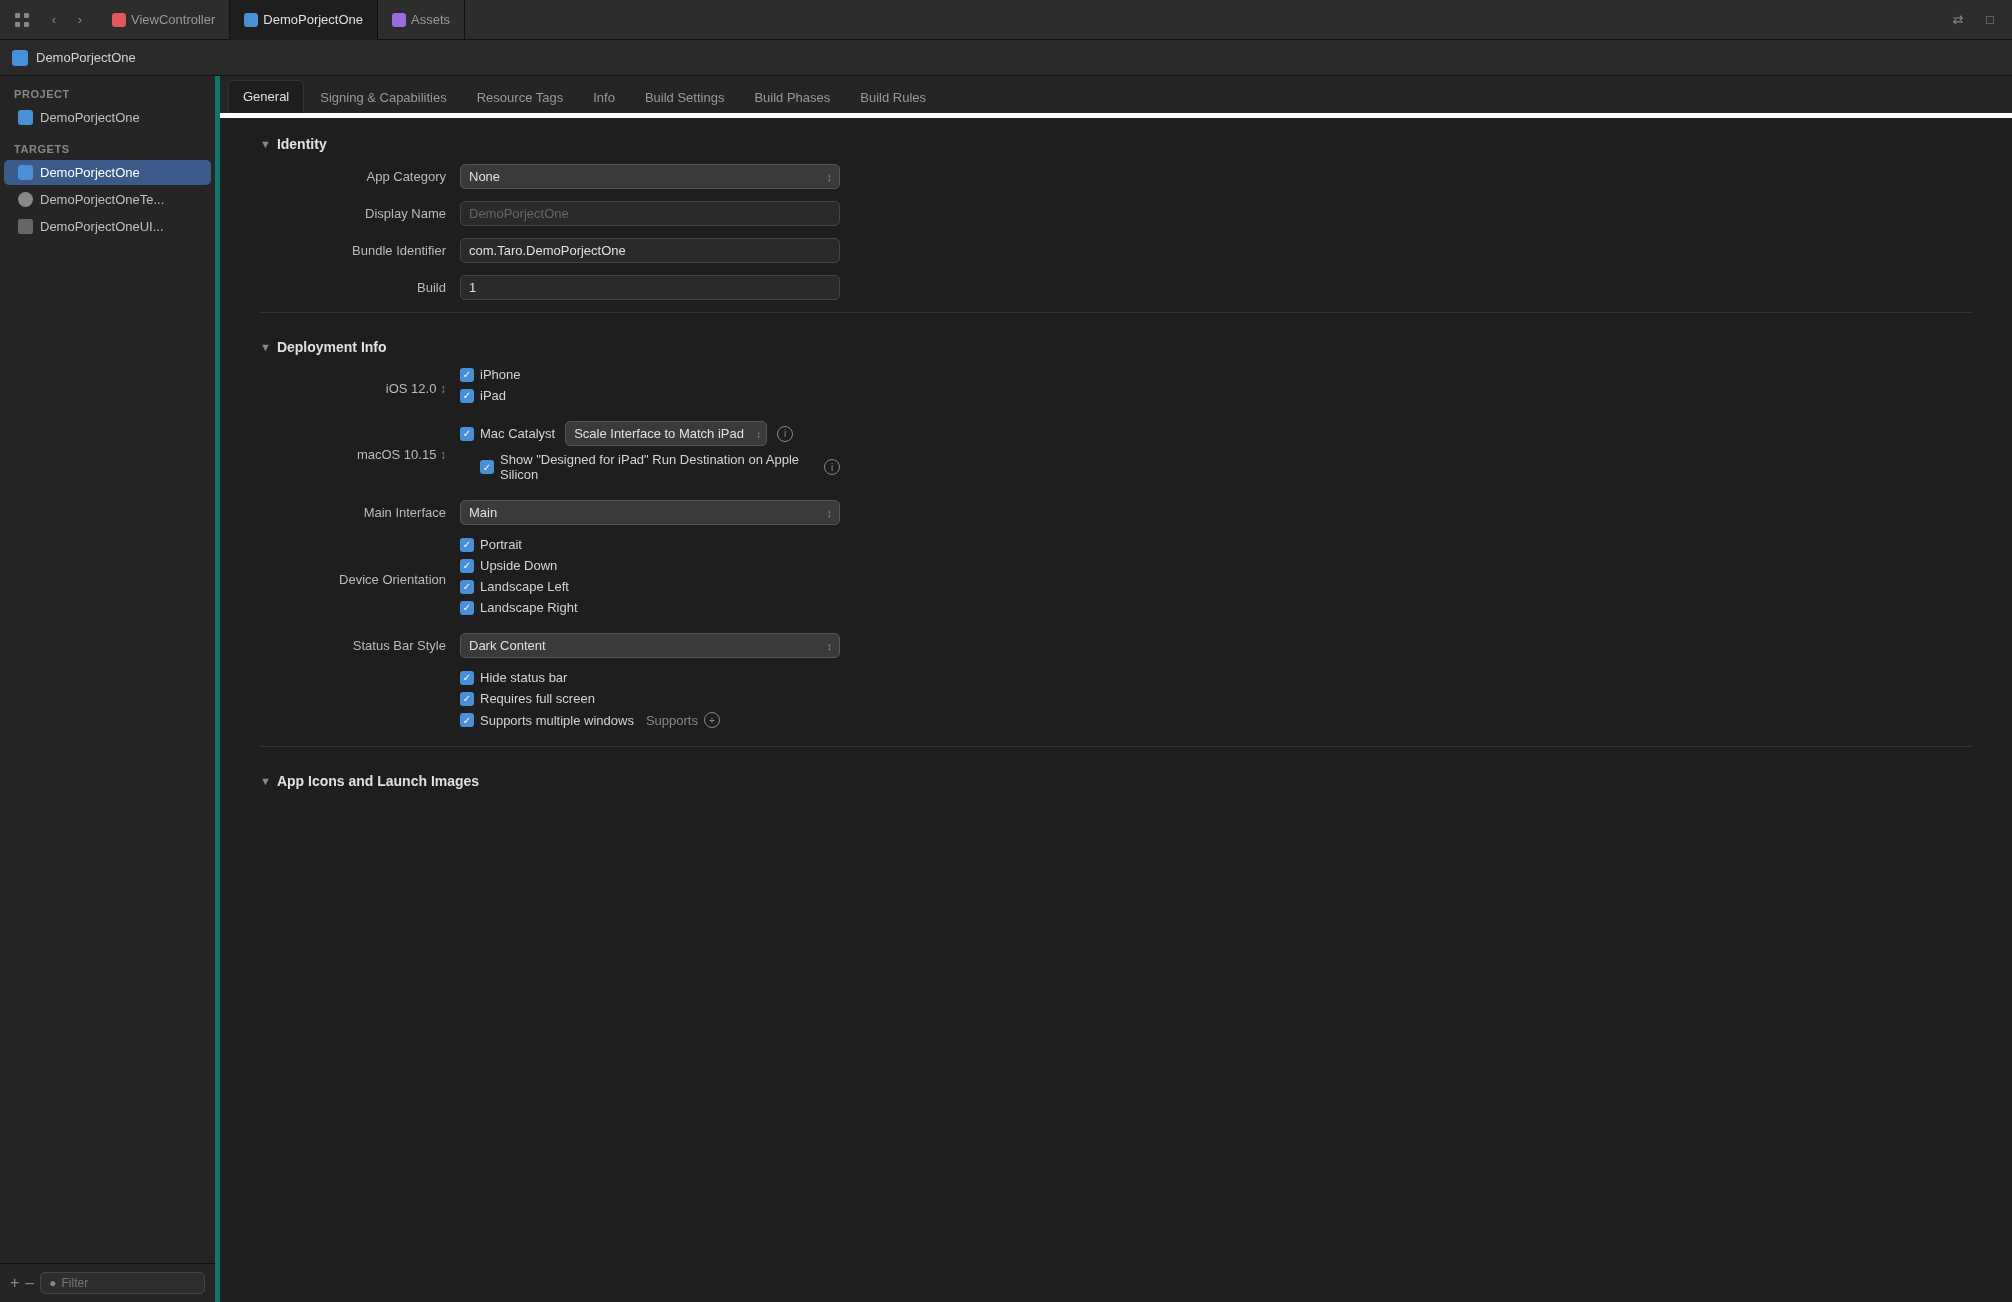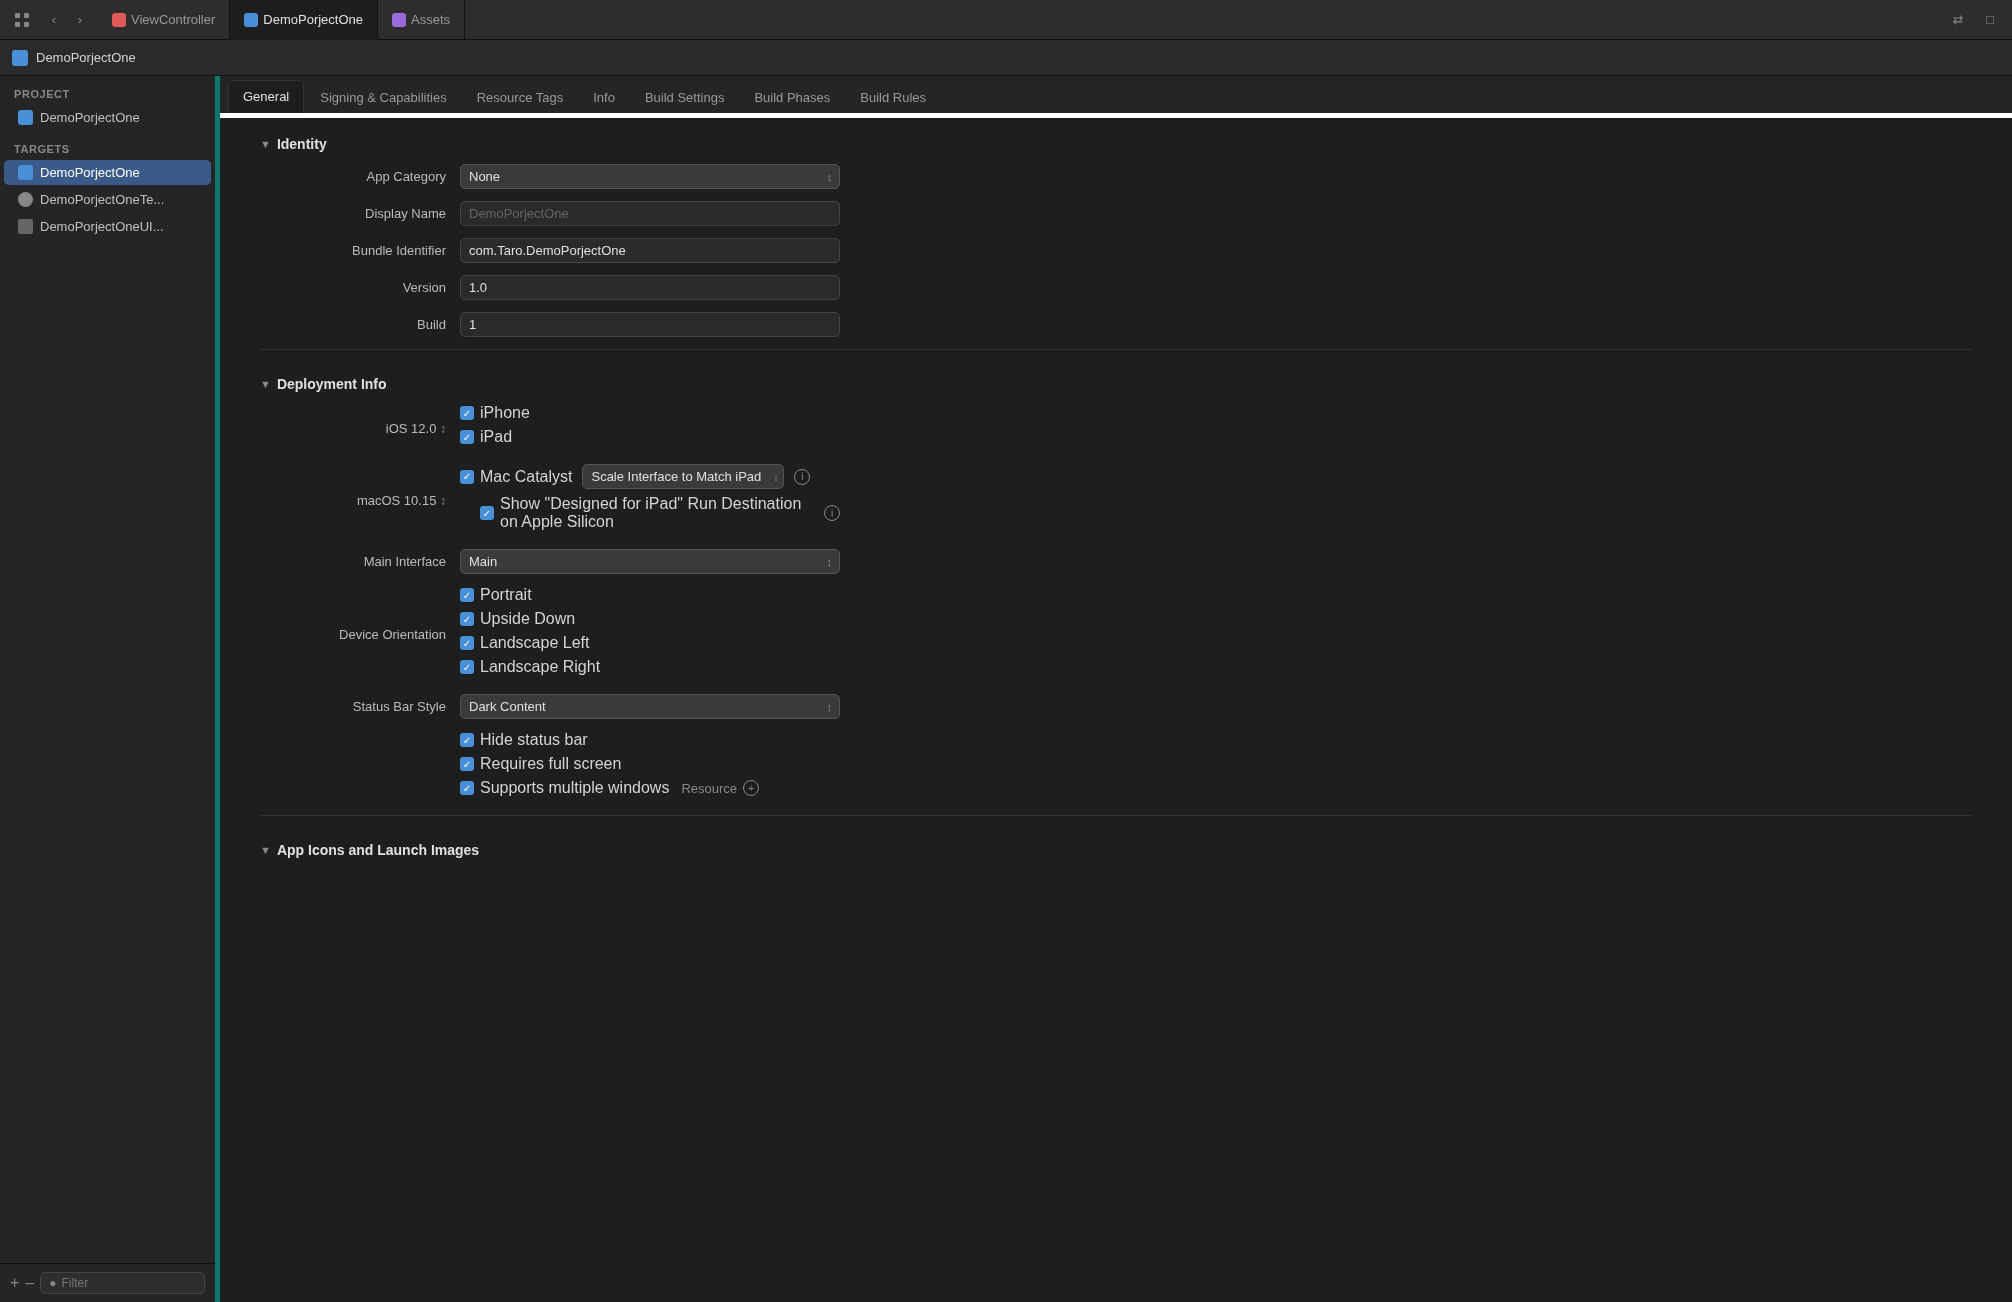--- a/index.html
+++ b/index.html
@@ -232,21 +232,21 @@
       margin-bottom: 6px;
     }
     .xcode-checkbox {
       width: 14px; height: 14px;
       background: #4a90d9;
       border-radius: 3px;
       display: flex; align-items: center; justify-content: center;
       color: white; font-size: 10px;
       flex-shrink: 0; cursor: pointer;
     }
-    .checkbox-label { color: #d4d4d4; font-size: 16px; }
+    .checkbox-label { color: #d4d4d4; font-size: 13px; }
 
     .mac-catalyst-row {
       display: flex; align-items: center; gap: 6px;
       margin-bottom: 6px;
     }
     .catalyst-scale-select {
       background: #3a3a3a; border: 1px solid #555;
       border-radius: 5px; color: #e0e0e0; font-size: 13px;
       padding: 4px 22px 4px 8px;
       appearance: none; outline: none; cursor: pointer;
@@ -389,26 +389,20 @@
         </div>
       </div>
 
       <div class="form-row">
         <span class="form-label">Bundle Identifier</span>
         <div class="form-control">
           <input class="xcode-input" type="text" value="com.Taro.DemoPorjectOne" style="">
         </div>
       </div>
 
-      <div class="form-row">
-        <span class="form-label">Version</span>
-        <div class="form-control">
-          <input class="xcode-input" type="text" value="1.0" style="">
-        </div>
-      </div>
 
       <div class="form-row">
         <span class="form-label">Build</span>
         <div class="form-control">
           <input class="xcode-input" type="text" value="1" style="">
         </div>
       </div>
 
       <hr class="section-divider">
 
@@ -516,21 +510,21 @@
             <div class="xcode-checkbox">✓</div>
             <span class="checkbox-label">Hide status bar</span>
           </div>
           <div class="checkbox-row">
             <div class="xcode-checkbox">✓</div>
             <span class="checkbox-label">Requires full screen</span>
           </div>
           <div class="checkbox-row">
             <div class="xcode-checkbox">✓</div>
             <span class="checkbox-label">Supports multiple windows</span>
-            <span style="color:#888;font-size:13px;margin-left:6px;">Resource</span>
+            <span style="color:#888;font-size:13px;margin-left:6px;">Supports</span>
             <span class="configure-circle">+</span>
           </div>
         </div>
       </div>
 
       <hr class="section-divider">
 
       <div class="section-header">
         <span class="section-chevron">▼</span>
         <span>App Icons and Launch Images</span>

